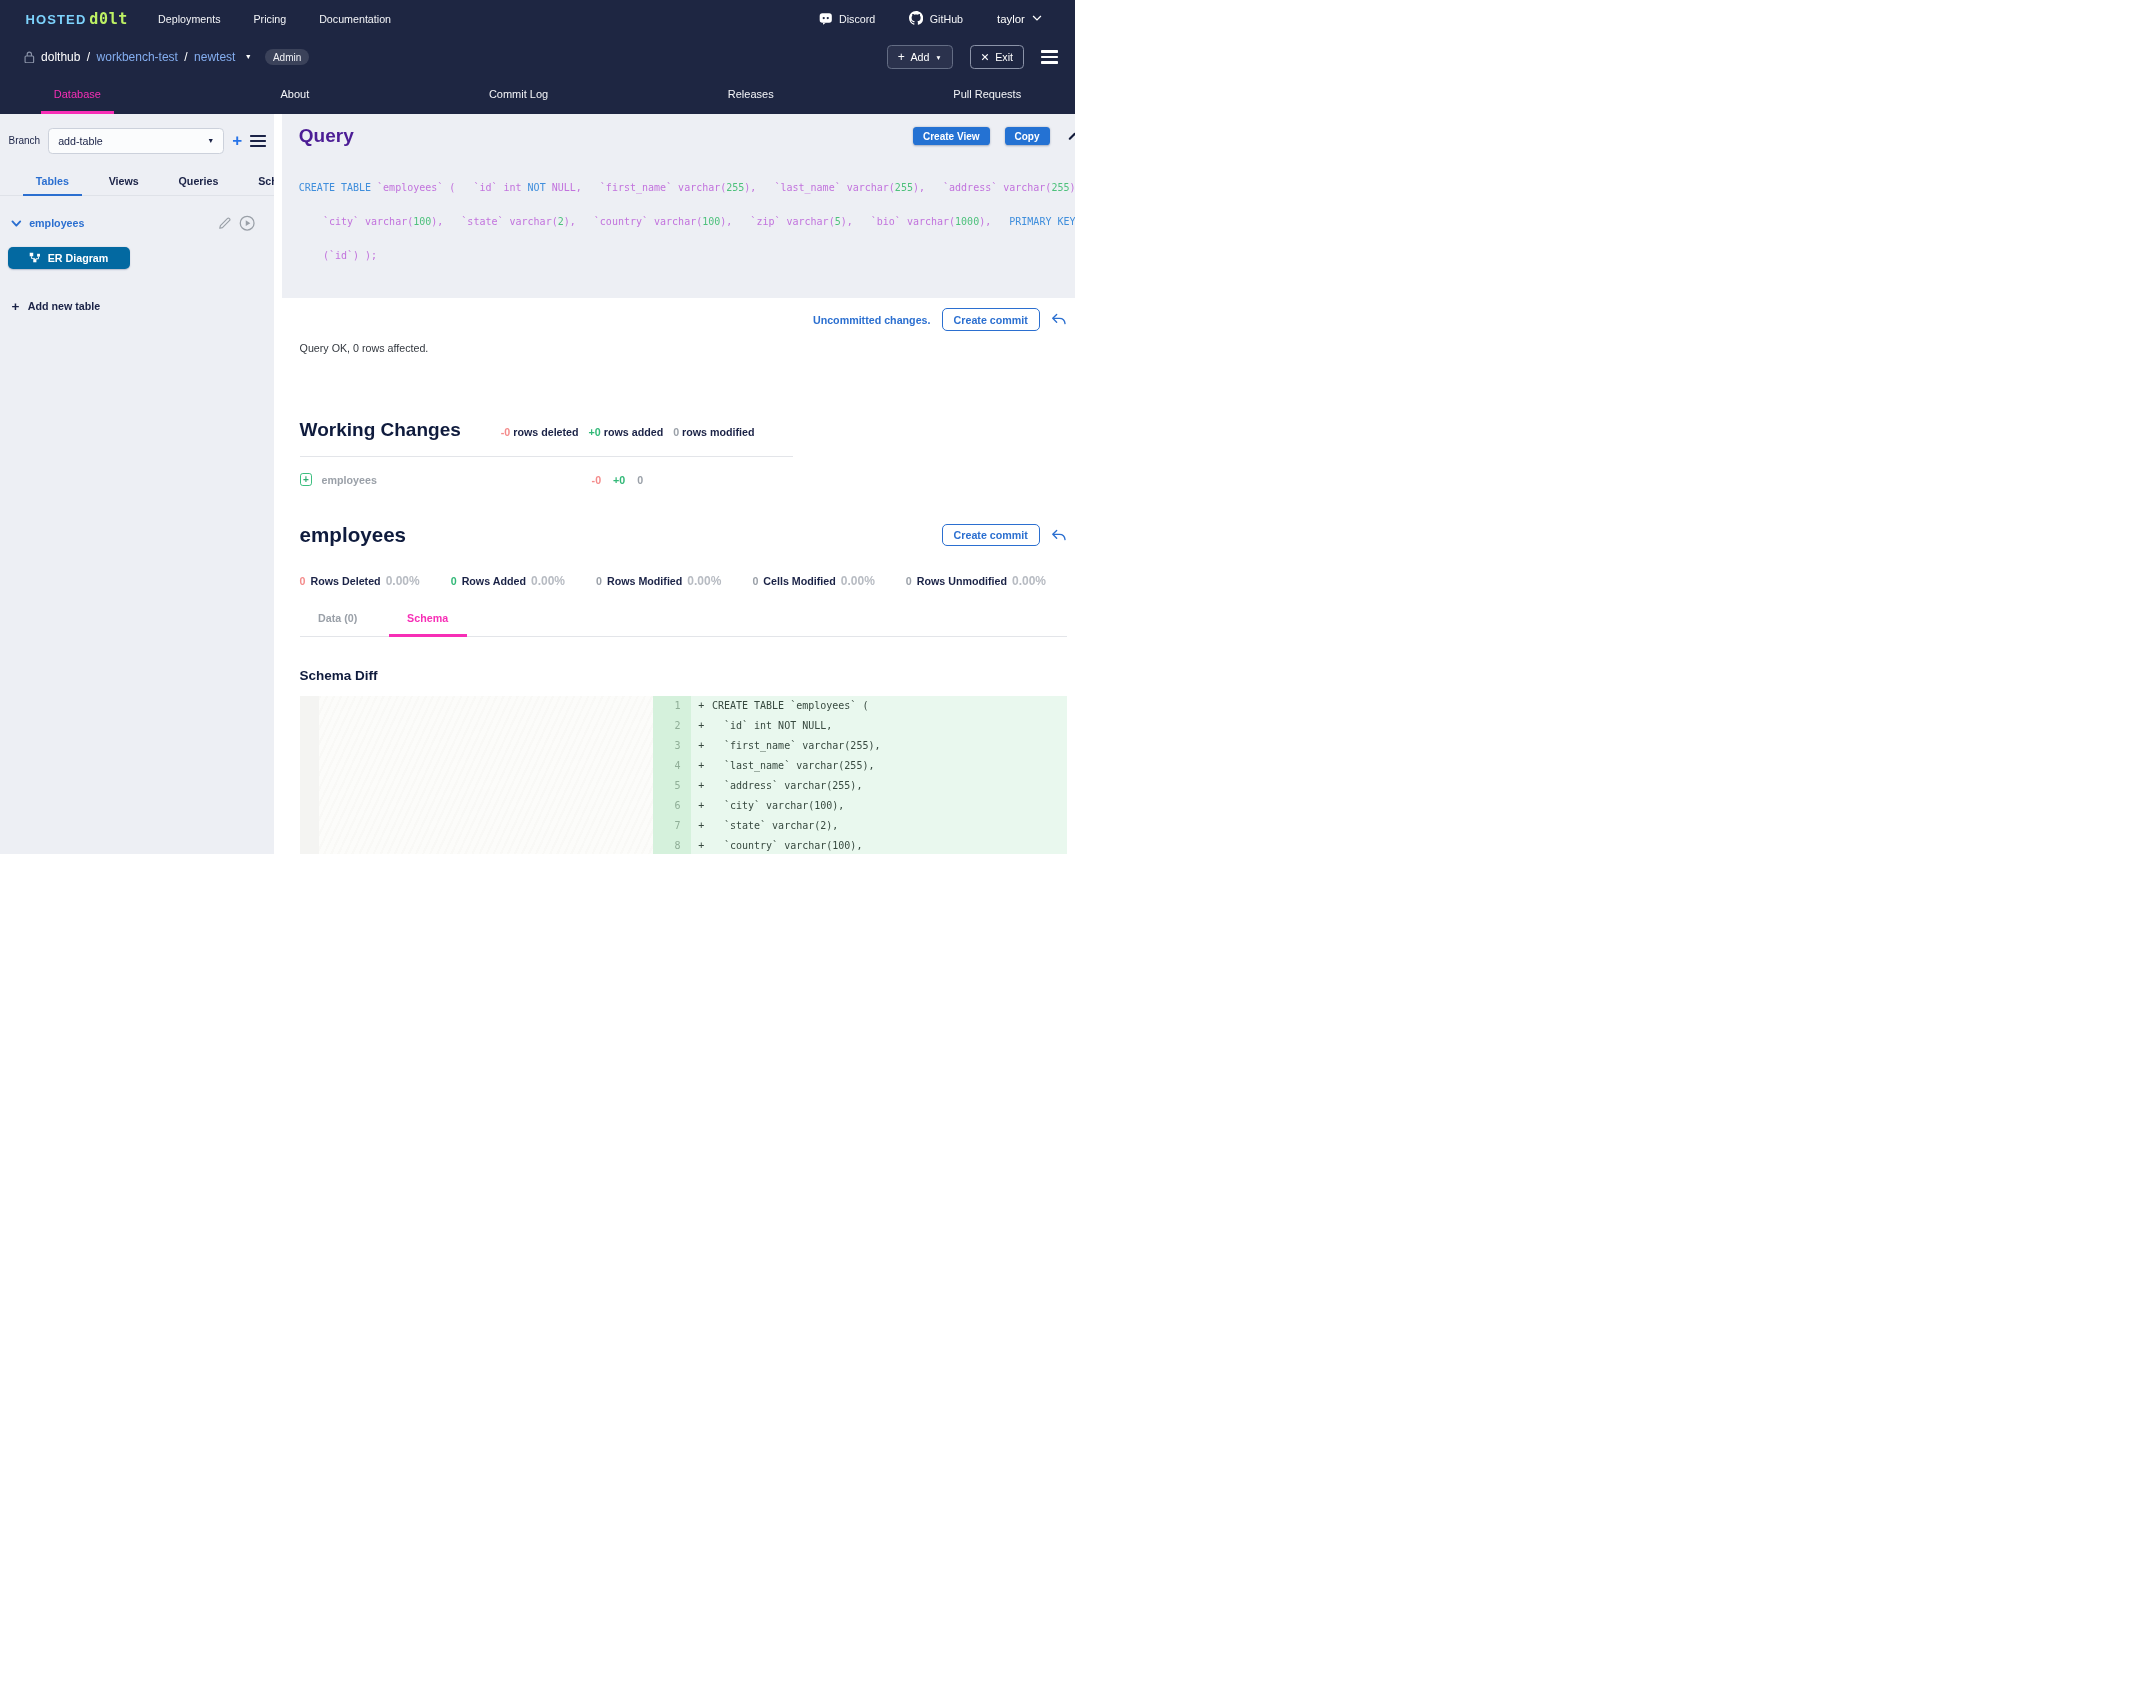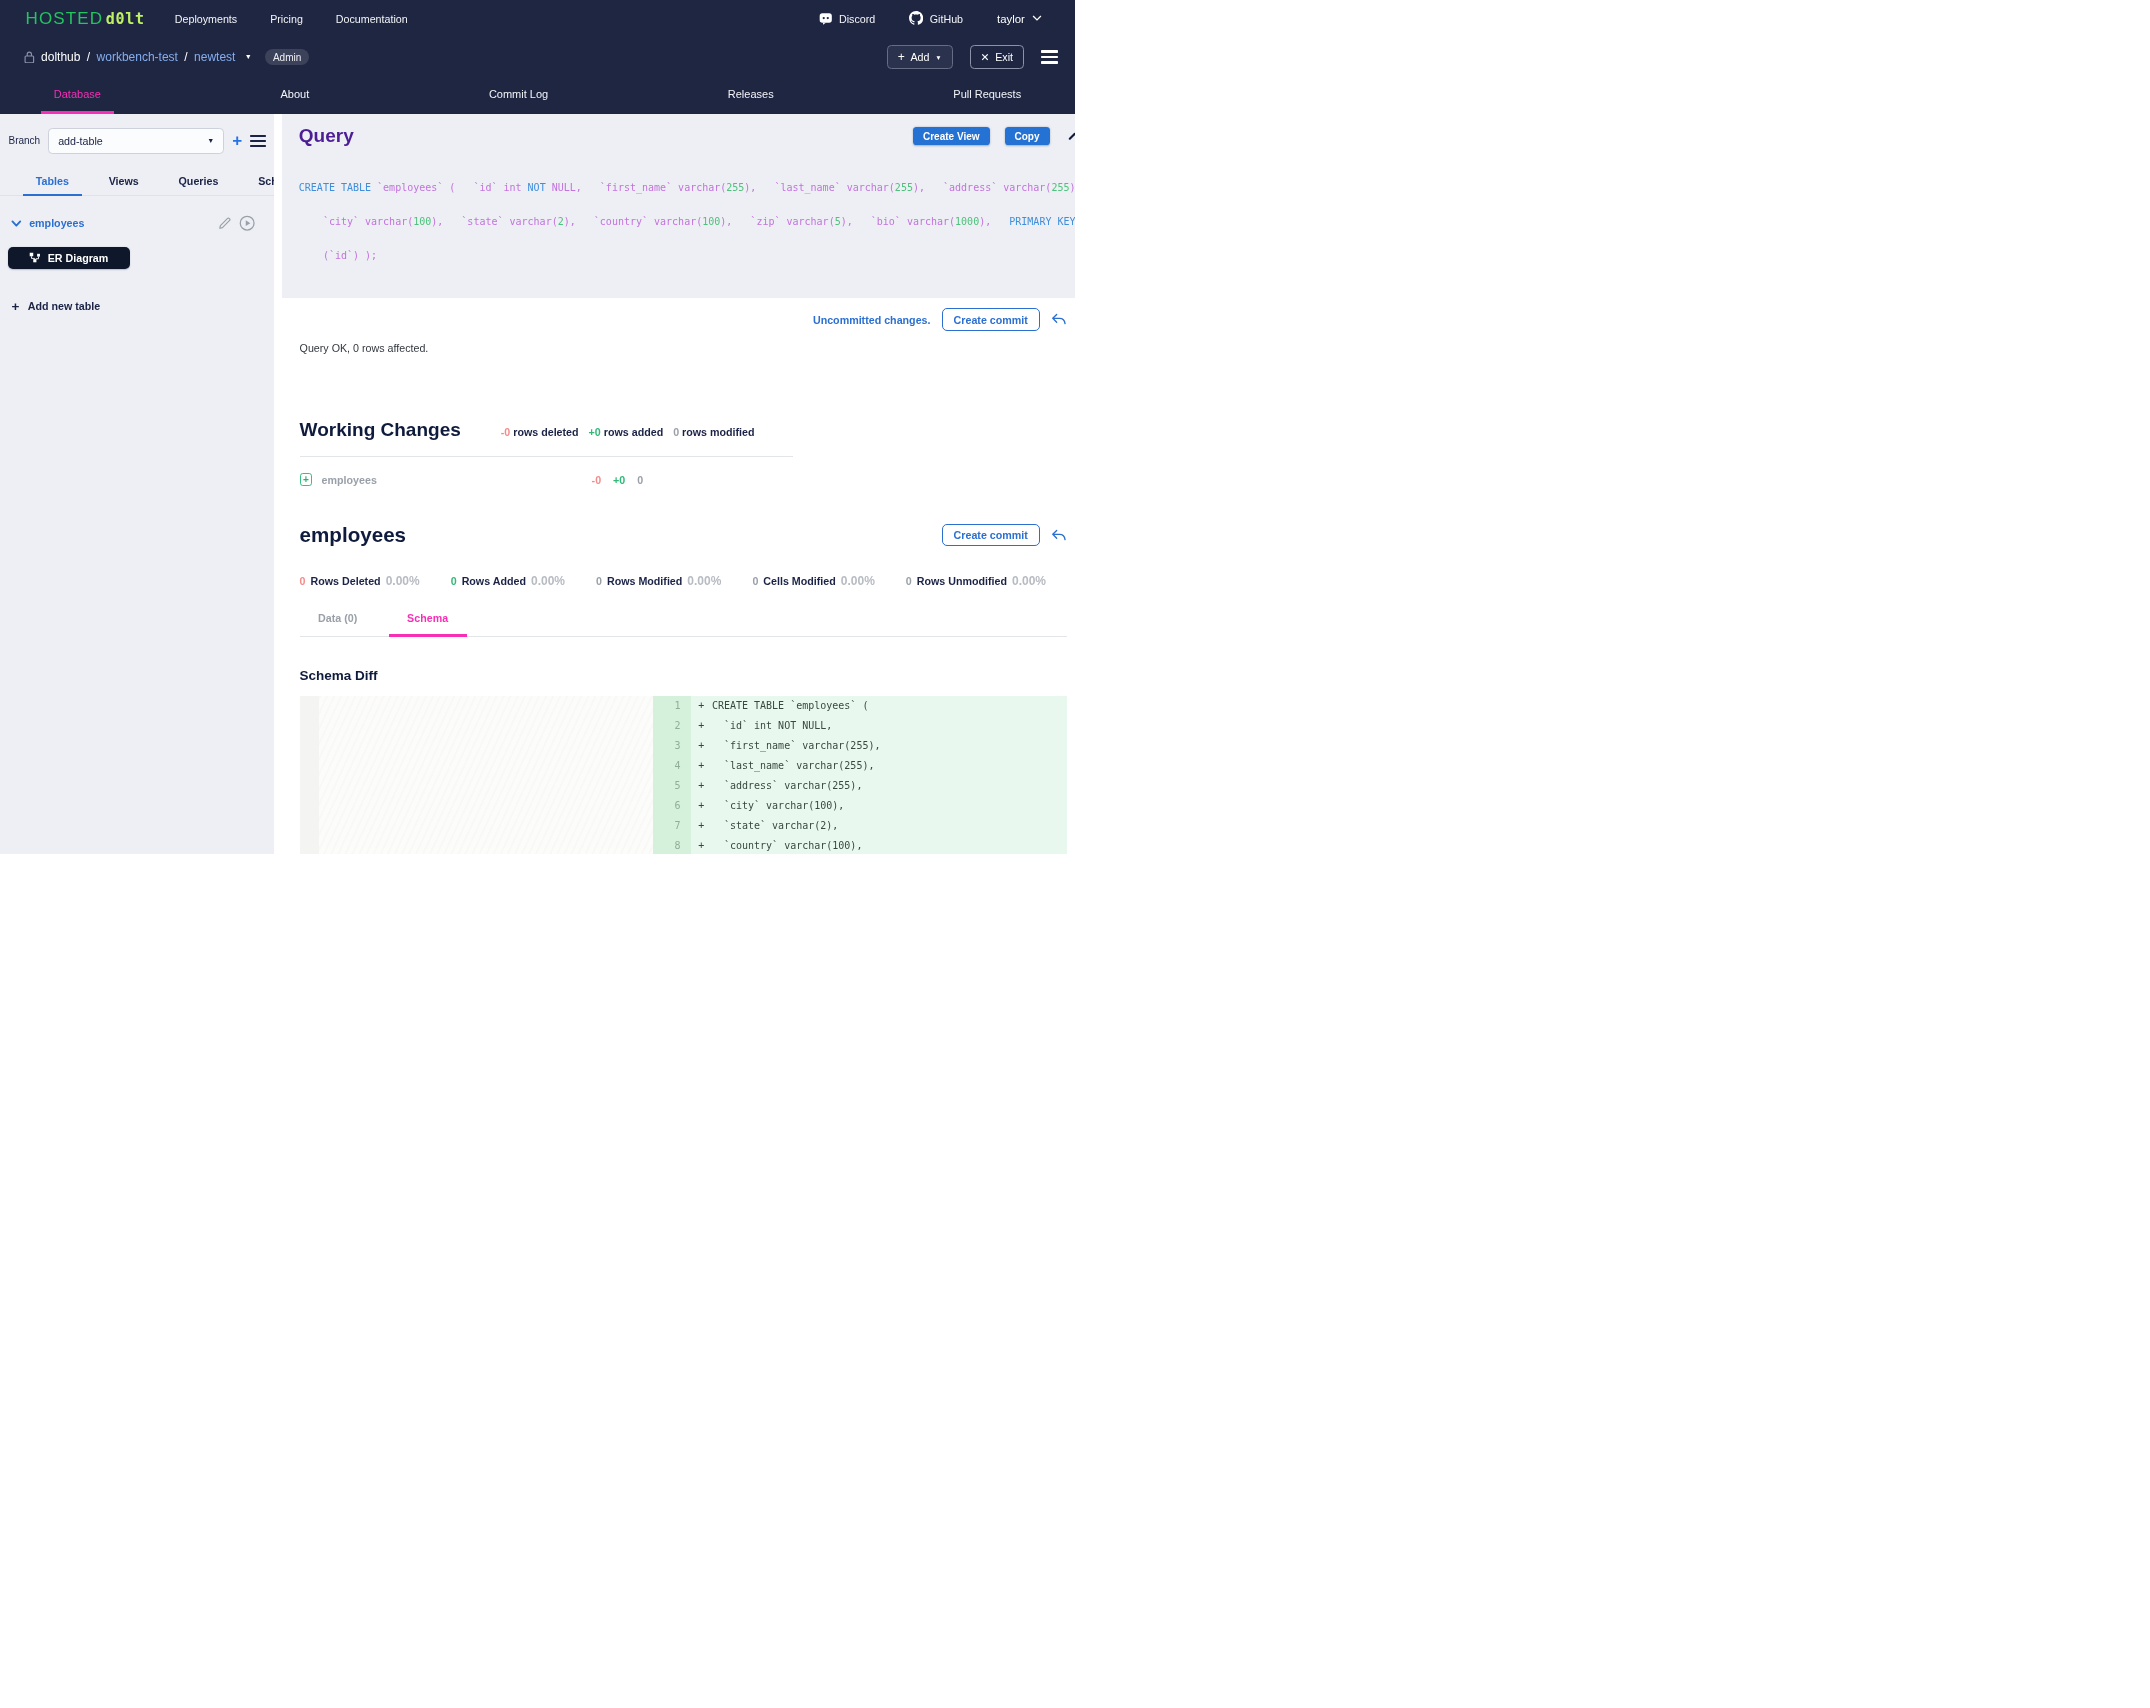--- a/index.html
+++ b/index.html
@@ -4,21 +4,21 @@
 <style>
   * { margin:0; padding:0; box-sizing:border-box; }
   body { font-family:"Liberation Sans", sans-serif; background:#ffffff; }
   .page { width:1075px; height:854px; background:#ffffff; overflow:hidden; position:relative; }
 
   
   .topbar { background:#1e2642; height:114px; color:#fff; }
   .nav-row { display:flex; align-items:center; justify-content:space-between; height:37px; padding:0 33px 0 25.6px; }
   .nav-left { display:flex; align-items:center; }
   .logo { display:flex; align-items:baseline; cursor:pointer; }
-  .logo-hosted { font-weight:400; font-size:17px; letter-spacing:1.1px; color:#22c55e; }
+  .logo-hosted { font-weight:700; font-size:13px; letter-spacing:1.1px; color:#7dd3fc; }
   .logo-dolt { font-family:"DejaVu Sans Mono", monospace; font-weight:700; font-size:15px; color:#bef264; margin-left:2.8px; letter-spacing:0.7px; }
   .nav-links { display:flex; margin-left:30px; gap:33px; }
   .nav-link { font-size:10.7px; color:#f4f5f8; cursor:pointer; }
   .nav-right { display:flex; align-items:center; gap:34px; }
   .nav-ext { display:flex; align-items:center; gap:6.4px; font-size:10.7px; color:#f4f5f8; cursor:pointer; }
   .user-menu { display:flex; align-items:center; gap:7.1px; font-size:11.4px; cursor:pointer; }
 
   .crumb-row { display:flex; align-items:center; justify-content:space-between; height:40px; padding:0 17px 0 24px; }
   .crumb-left { display:flex; align-items:center; gap:6.4px; }
   .crumb-txt { font-size:12px; color:#fff; }
@@ -50,21 +50,21 @@
   .icon-burger-dark div { height:2.1px; background:#1a2246; border-radius:0.7px; margin:2.5px 0; }
 
   .side-tabs { display:flex; margin-top:21.3px; padding-left:23px; gap:14.2px; border-bottom:0.7px solid #dfe2e8; }
   .side-tab { font-size:10.7px; font-weight:700; color:#1a2246; padding:0 12.8px 7.1px 12.8px; border-bottom:2.1px solid transparent; margin-bottom:-0.7px; cursor:pointer; }
   .side-tab.active { color:#2b6fd0; border-bottom-color:#2b6fd0; }
 
   .table-row { display:flex; align-items:center; margin-top:18.5px; padding:0 18.5px 0 11.4px; gap:7.1px; }
   .table-row .name { color:#2b6fd0; font-size:10.7px; font-weight:700; cursor:pointer; }
   .table-row .spacer { flex:1; }
   .ic { display:inline-flex; cursor:pointer; }
-  .er-btn { margin:15.6px 0 0 7.8px; width:122px; height:22px; background:#0f172a; border-radius:5px; display:flex; align-items:center; justify-content:center; gap:6.4px; color:#fff; font-size:10.7px; font-weight:700; cursor:pointer; box-shadow:0 0.7px 1.4px rgba(20,40,90,.25); }
+  .er-btn { margin:15.6px 0 0 7.8px; width:122px; height:22px; background:#0369a1; border-radius:5px; display:flex; align-items:center; justify-content:center; gap:6.4px; color:#fff; font-size:10.7px; font-weight:700; cursor:pointer; box-shadow:0 0.7px 1.4px rgba(20,40,90,.25); }
   .add-table { display:flex; align-items:center; gap:8.5px; margin:30px 0 0 11.4px; cursor:pointer; }
   .add-table .plus { font-size:13.5px; color:#1a2246; font-weight:600; }
   .add-table .lbl { font-size:10.7px; font-weight:700; color:#1a2246; }
 
   
   .main { flex:1; display:flex; flex-direction:column; background:#fff; }
   .query-panel { background:#edeff4; margin-left:7.8px; padding:11.4px 17px 14.2px 17px; }
   .query-head { display:flex; align-items:center; }
   .query-title { font-size:19px; font-weight:800; color:#4c1d95; }
   .query-head .spacer { flex:1; }

